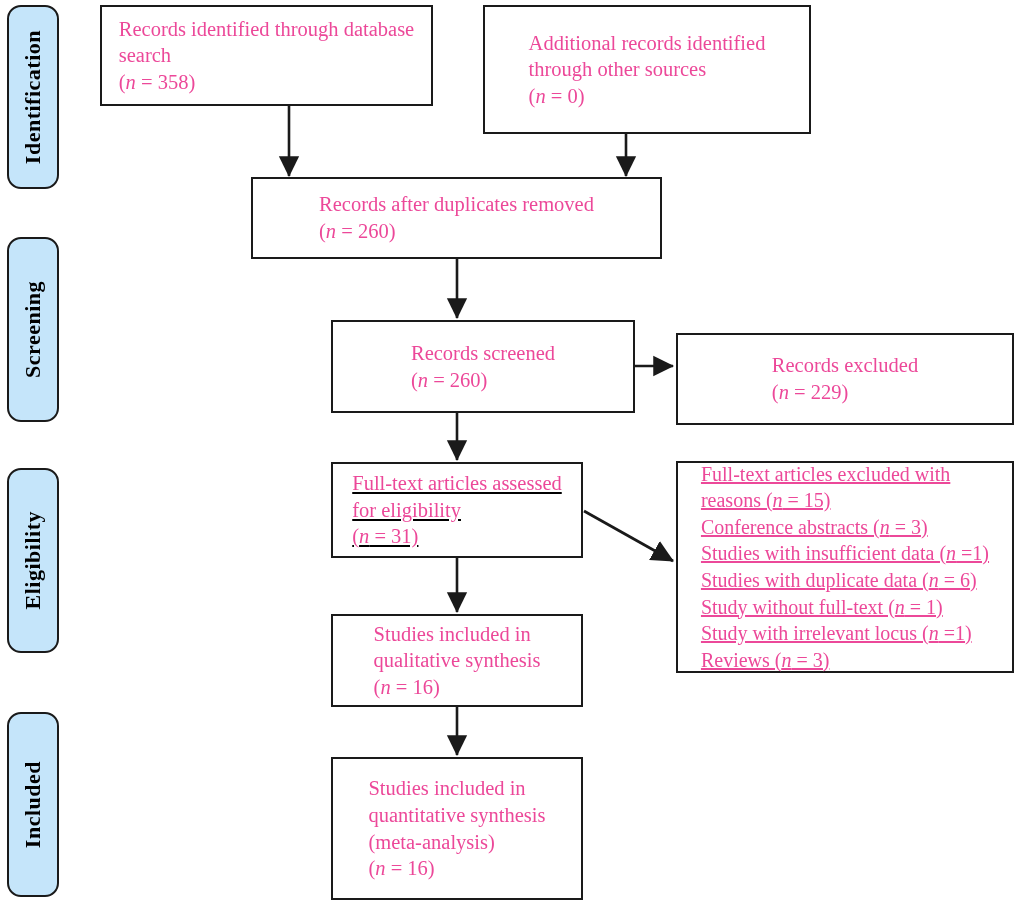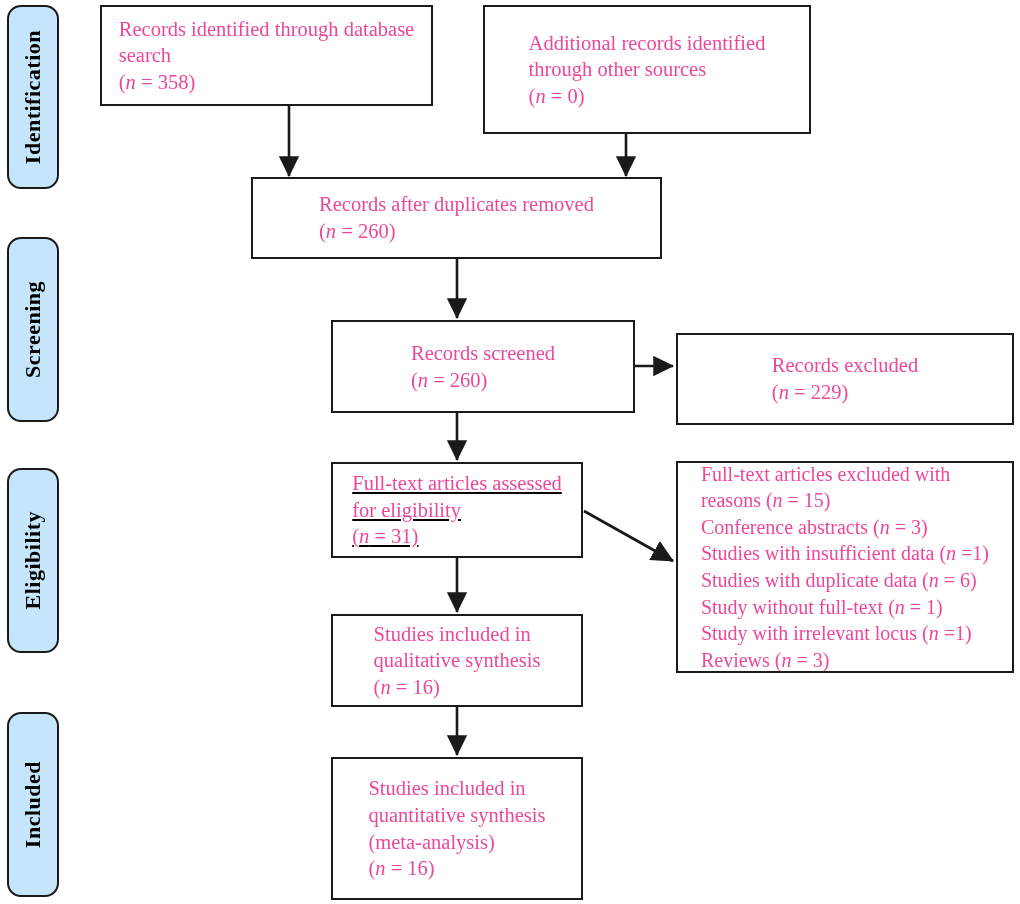--- a/index.html
+++ b/index.html
@@ -63,20 +63,21 @@
     text-align: left;
     font-family: "Liberation Serif", "DejaVu Serif", serif;
     font-size: 20.5px;
     line-height: 1.30;
     color: #ec4899;
     white-space: pre-line;
   }
   .flow-box.reasons .box-text {
     font-size: 20px;
     line-height: 1.33;
+    text-decoration: underline;
   }
   .em { font-style: italic; }
 </style>
 </head>
 <body>
 
 <div id="diagram">
 
   <svg class="svg-layer" viewBox="0 0 1020 904" width="1020" height="904" xmlns="http://www.w3.org/2000/svg">
     <defs>

